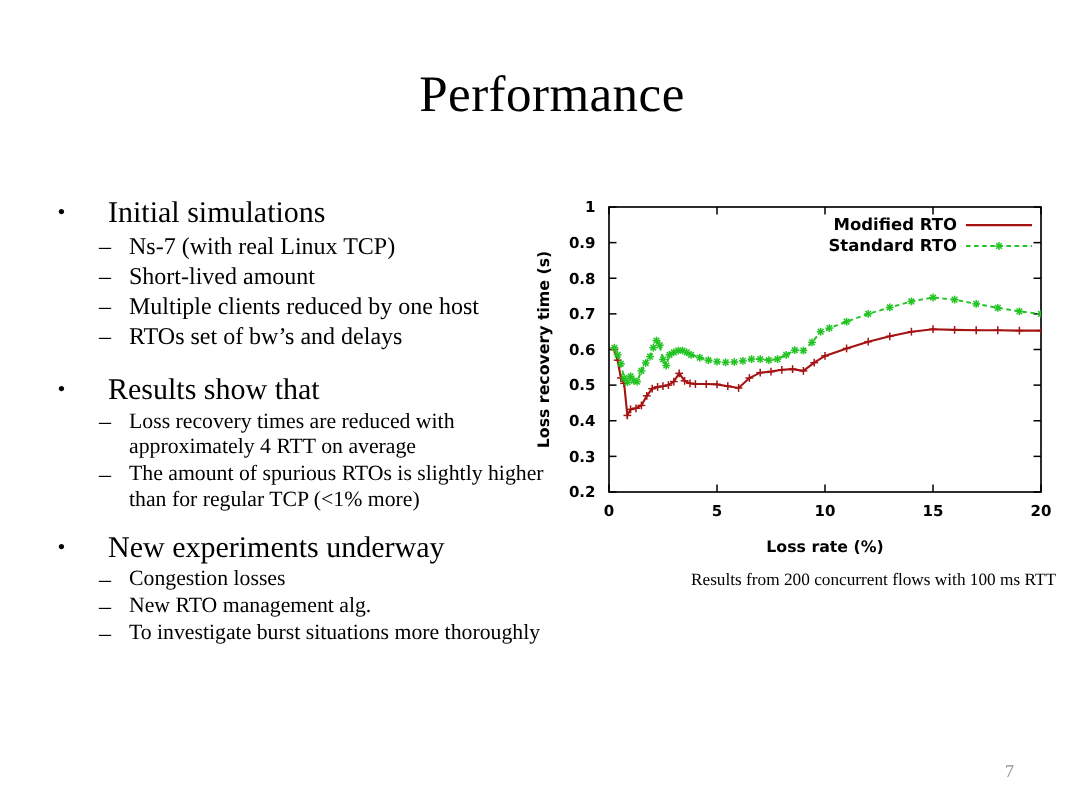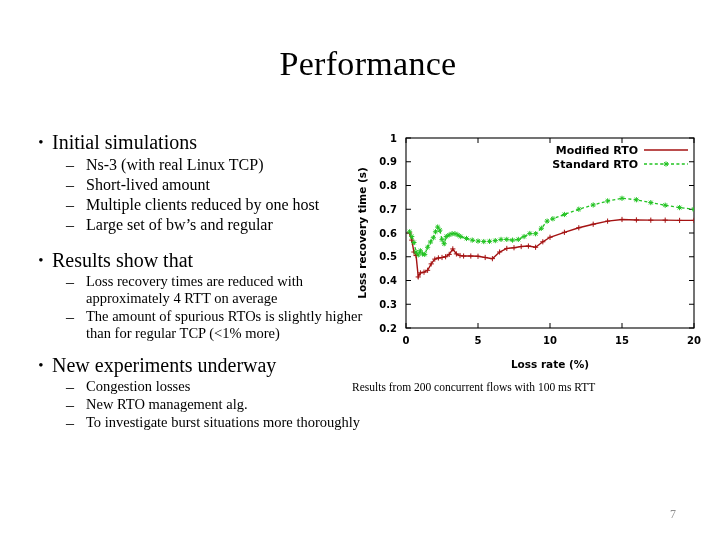--- a/index.html
+++ b/index.html
@@ -46,21 +46,21 @@
     margin-top: 6px;
     margin-bottom: 1px;
   }
   .lvl1 .bullet {
     width: 22px;
     flex: 0 0 22px;
     text-align: center;
     font-size: 15px;
     line-height: 24px;
   }
-  .lvl1 .txt { flex: 1 1 auto; }
+  .lvl1 .txt { flex: 1 1 auto; margin-left: 20px; }
 
   .lvl2 {
     display: flex;
     align-items: flex-start;
     font-size: 16px;
     line-height: 19px;
     margin-left: 36px;
     margin-top: 1px;
   }
   .lvl2.small {
@@ -90,21 +90,21 @@
 
   #chart-svg {
     display: block;
   }
 
   #chart-caption {
     position: absolute;
     left: 0px;
     top: 256px;
     width: 352px;
-    text-align: left;
+    text-align: right;
     font-size: 11.5px;
     line-height: 14px;
     font-family: "Liberation Serif", "DejaVu Serif", serif;
     color: #000;
   }
 
   
   #page-number {
     position: absolute;
     right: 44px;
@@ -140,33 +140,33 @@
 
 <div id="body-column">
 
   <div class="group group-gap-a">
     <div class="lvl1">
       <span class="bullet">•</span>
       <span class="txt">Initial simulations</span>
     </div>
     <div class="lvl2">
       <span class="dash">–</span>
-      <span class="txt">Ns-3 (with real Linux TCP)</span>
+      <span class="txt">Ns-7 (with real Linux TCP)</span>
     </div>
     <div class="lvl2">
       <span class="dash">–</span>
       <span class="txt">Short-lived amount</span>
     </div>
     <div class="lvl2">
       <span class="dash">–</span>
       <span class="txt">Multiple clients reduced by one host</span>
     </div>
     <div class="lvl2">
       <span class="dash">–</span>
-      <span class="txt">Large set of bw’s and regular</span>
+      <span class="txt">RTOs set of bw’s and delays</span>
     </div>
   </div>
 
   <div class="group group-gap-b">
     <div class="lvl1">
       <span class="bullet">•</span>
       <span class="txt">Results show that</span>
     </div>
     <div class="lvl2 small">
       <span class="dash">–</span>

